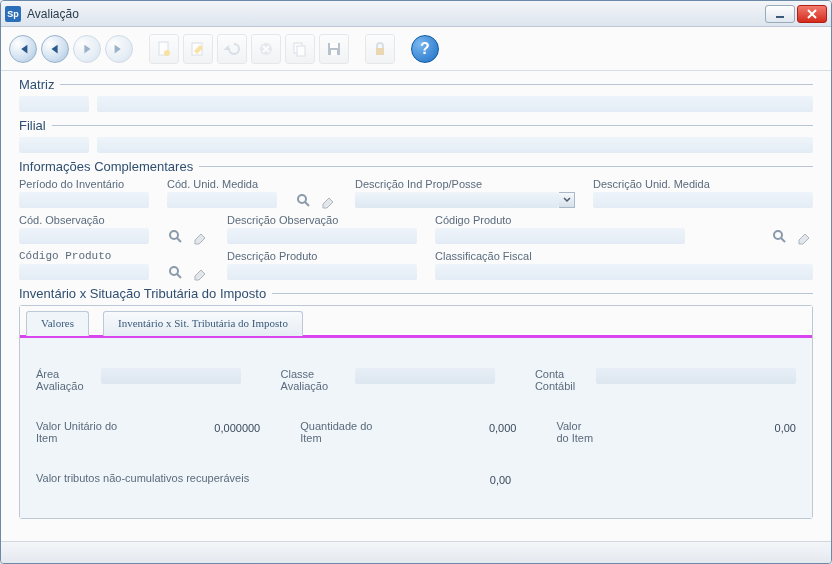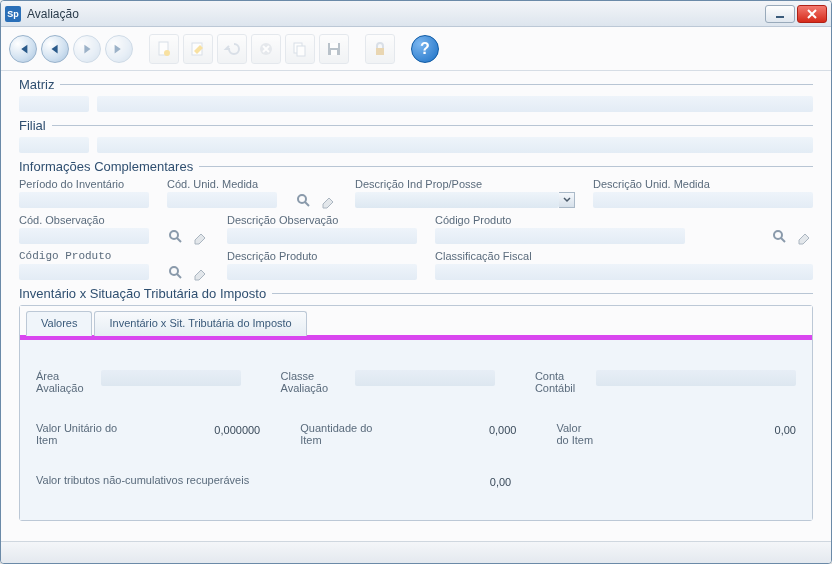--- a/index.html
+++ b/index.html
@@ -33,21 +33,21 @@
   .fld { display:flex; flex-direction:column; gap:2px;}
   .fld label { font-size:11px; color:#5a6b7c; white-space:nowrap;}
   .ininput { height:16px; background:linear-gradient(#eef4fa,#e3ecf5); border-radius:2px; border:none; font-size:11px; padding:0 4px; color:#3a4a5a; text-align:right;}
   .icon-btn { width:18px; height:18px; display:flex; align-items:center; justify-content:center; cursor:pointer; align-self:flex-end; margin-bottom:-1px;}
   .icon-btn svg{width:16px;height:16px;}
   .inline-icons { display:flex; gap:6px; align-items:flex-end; margin-bottom:-1px;}
   .combo { display:flex; }
   .combo .ininput{ flex:1; text-align:left; background:linear-gradient(#eef4fa,#dde8f2);}
   .combo .dd { width:16px; height:16px; background:linear-gradient(#f5f8fc,#d6e0ea); border:1px solid #aab9c8; border-left:none; display:flex;align-items:center;justify-content:center; cursor:pointer;}
   .tabs-wrap { border:1px solid #bcc8d6; background:#f0f5fa; border-radius:3px; padding:0;}
-  .tabs-head { display:flex; background:#fbfbfc; border-bottom:5px solid #d946ef; padding-left:6px; padding-top:4px; gap:0;}
+  .tabs-head { display:flex; background:#fbfbfc; border-bottom:3px solid #d946ef; padding-left:6px; padding-top:4px; gap:12px;font-family:Liberation Serif, serif;}
   .tab { padding:5px 14px 6px 14px; font-size:11px; color:#3a5a7a; border:1px solid #bcc8d6; border-bottom:none; background:linear-gradient(#f8fafc,#e6edf4); border-top-left-radius:3px; border-top-right-radius:3px; cursor:pointer; margin-right:2px; position:relative; top:1px;}
   .tab.active { background:#f0f5fa; border-bottom:1px solid #f0f5fa;}
   .tab-body { padding:14px 16px 18px 16px; background:#f0f5fa;}
   .valrow { display:flex; gap:40px; margin-bottom:12px;}
   .valfld { display:flex; flex-direction:row; gap:2px;margin-top:16px;}
   .valfld label { font-size:11px; color:#5a6b7c;}
   .val-ro { height:16px; background:linear-gradient(#e7eef6,#dde7f0); border-radius:2px; min-width:140px;}
   .val-num { height:16px; border:none; background:transparent; font-size:11px; color:#3a4a5a; text-align:right; min-width:140px;}
   .statusbar { height:22px; background:linear-gradient(#f4f6f9,#e4e9ef); border-top:1px solid #cfd7df;}
 </style>

